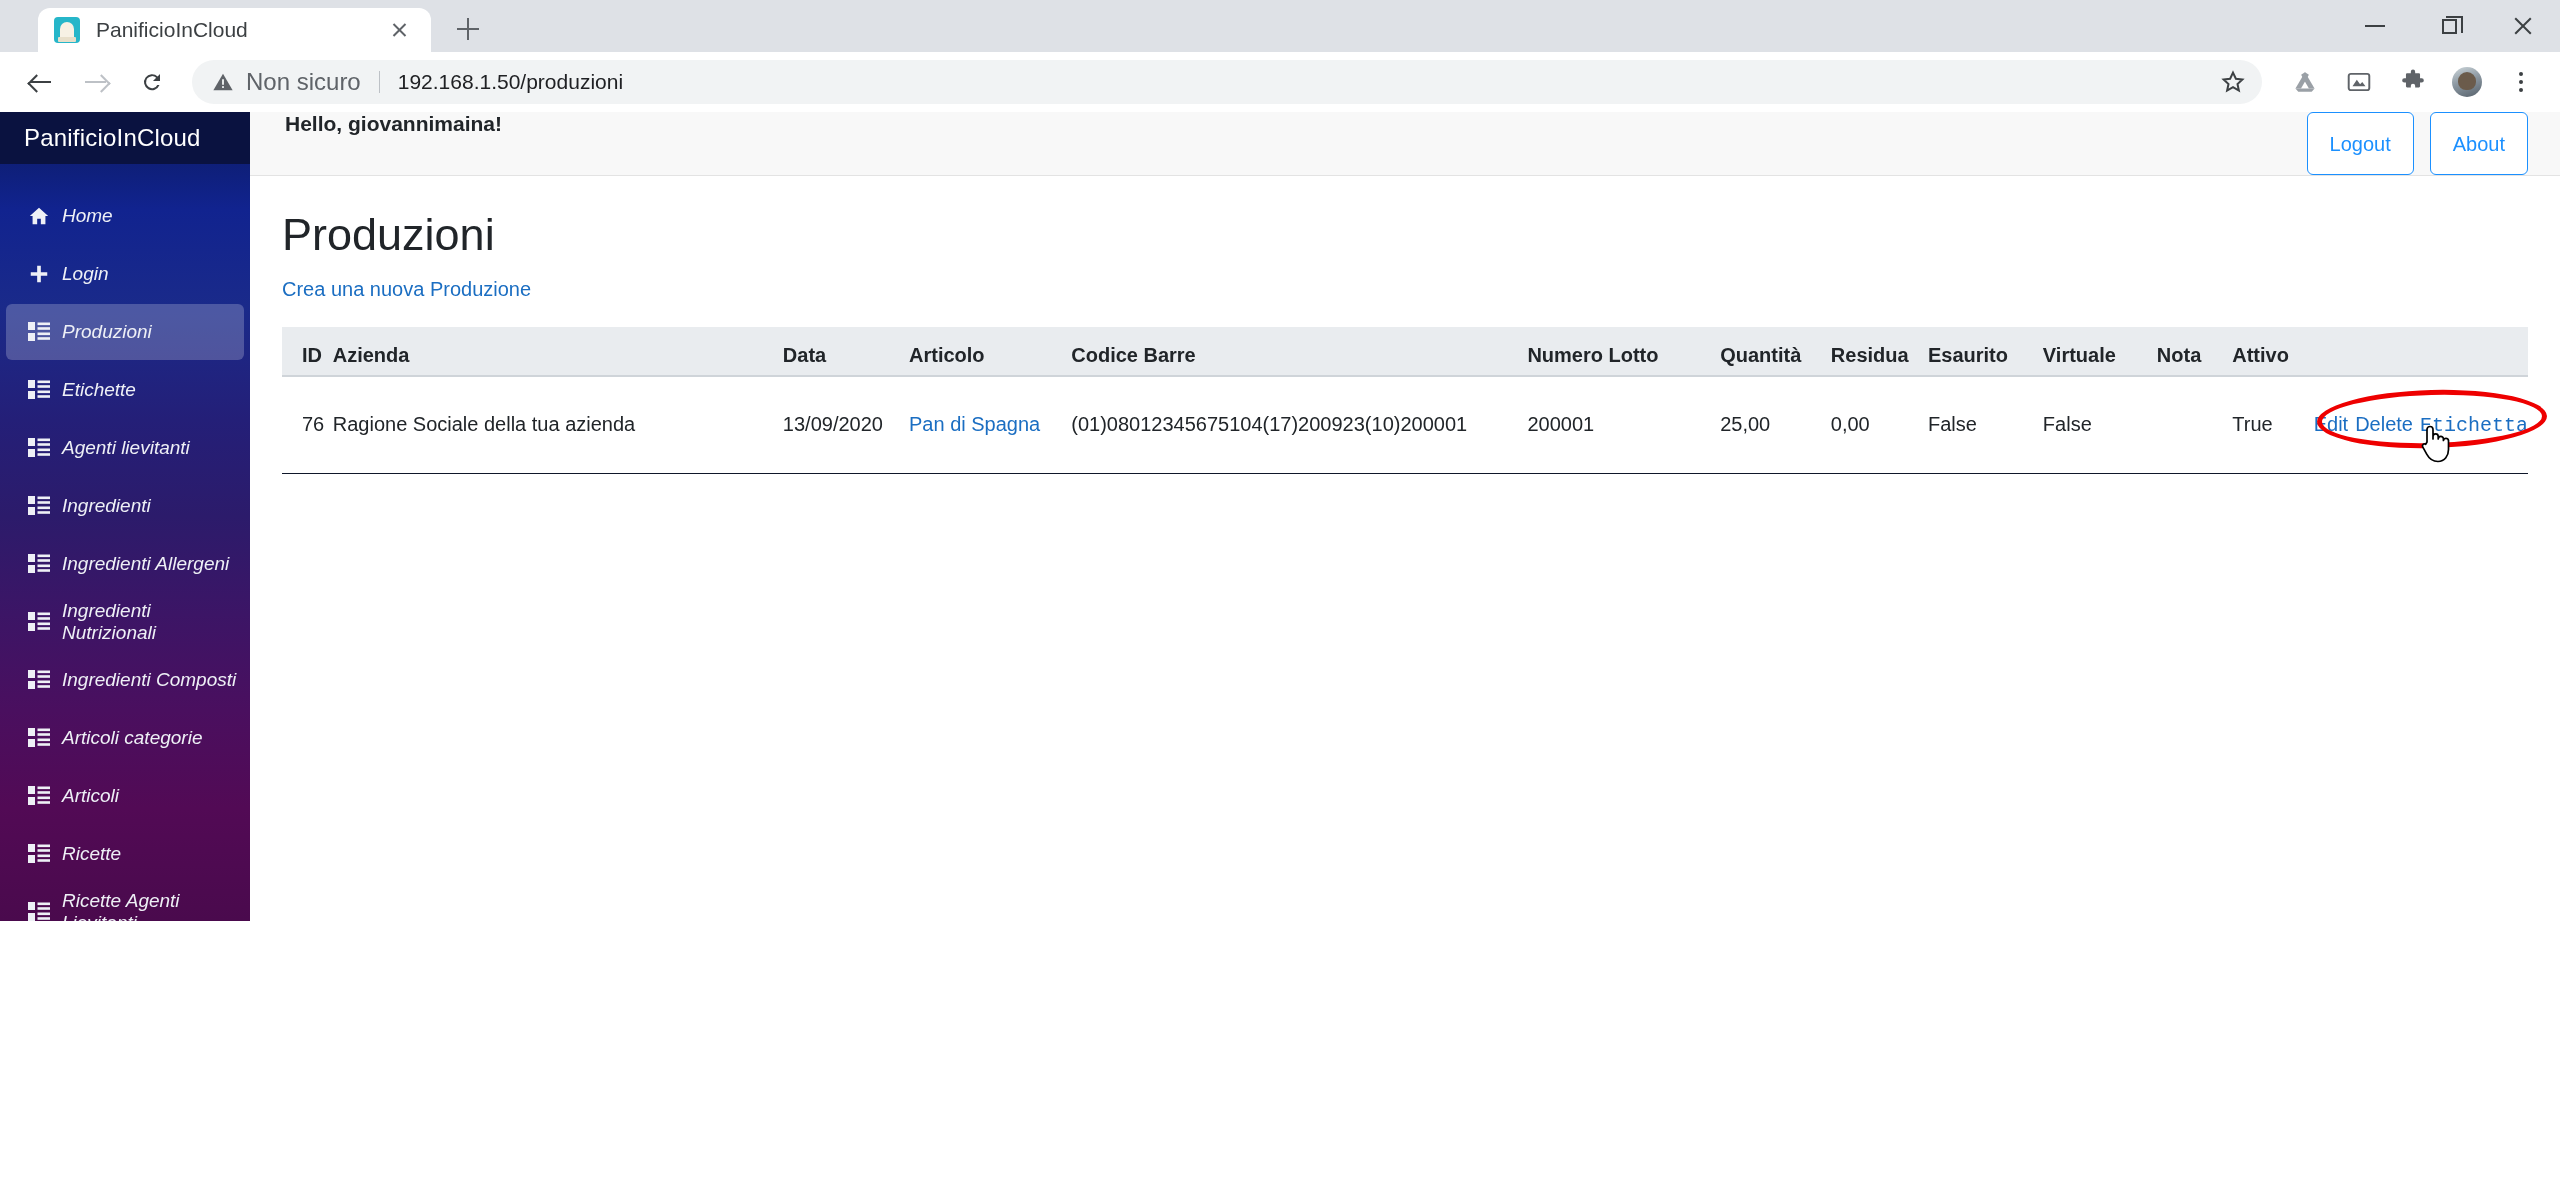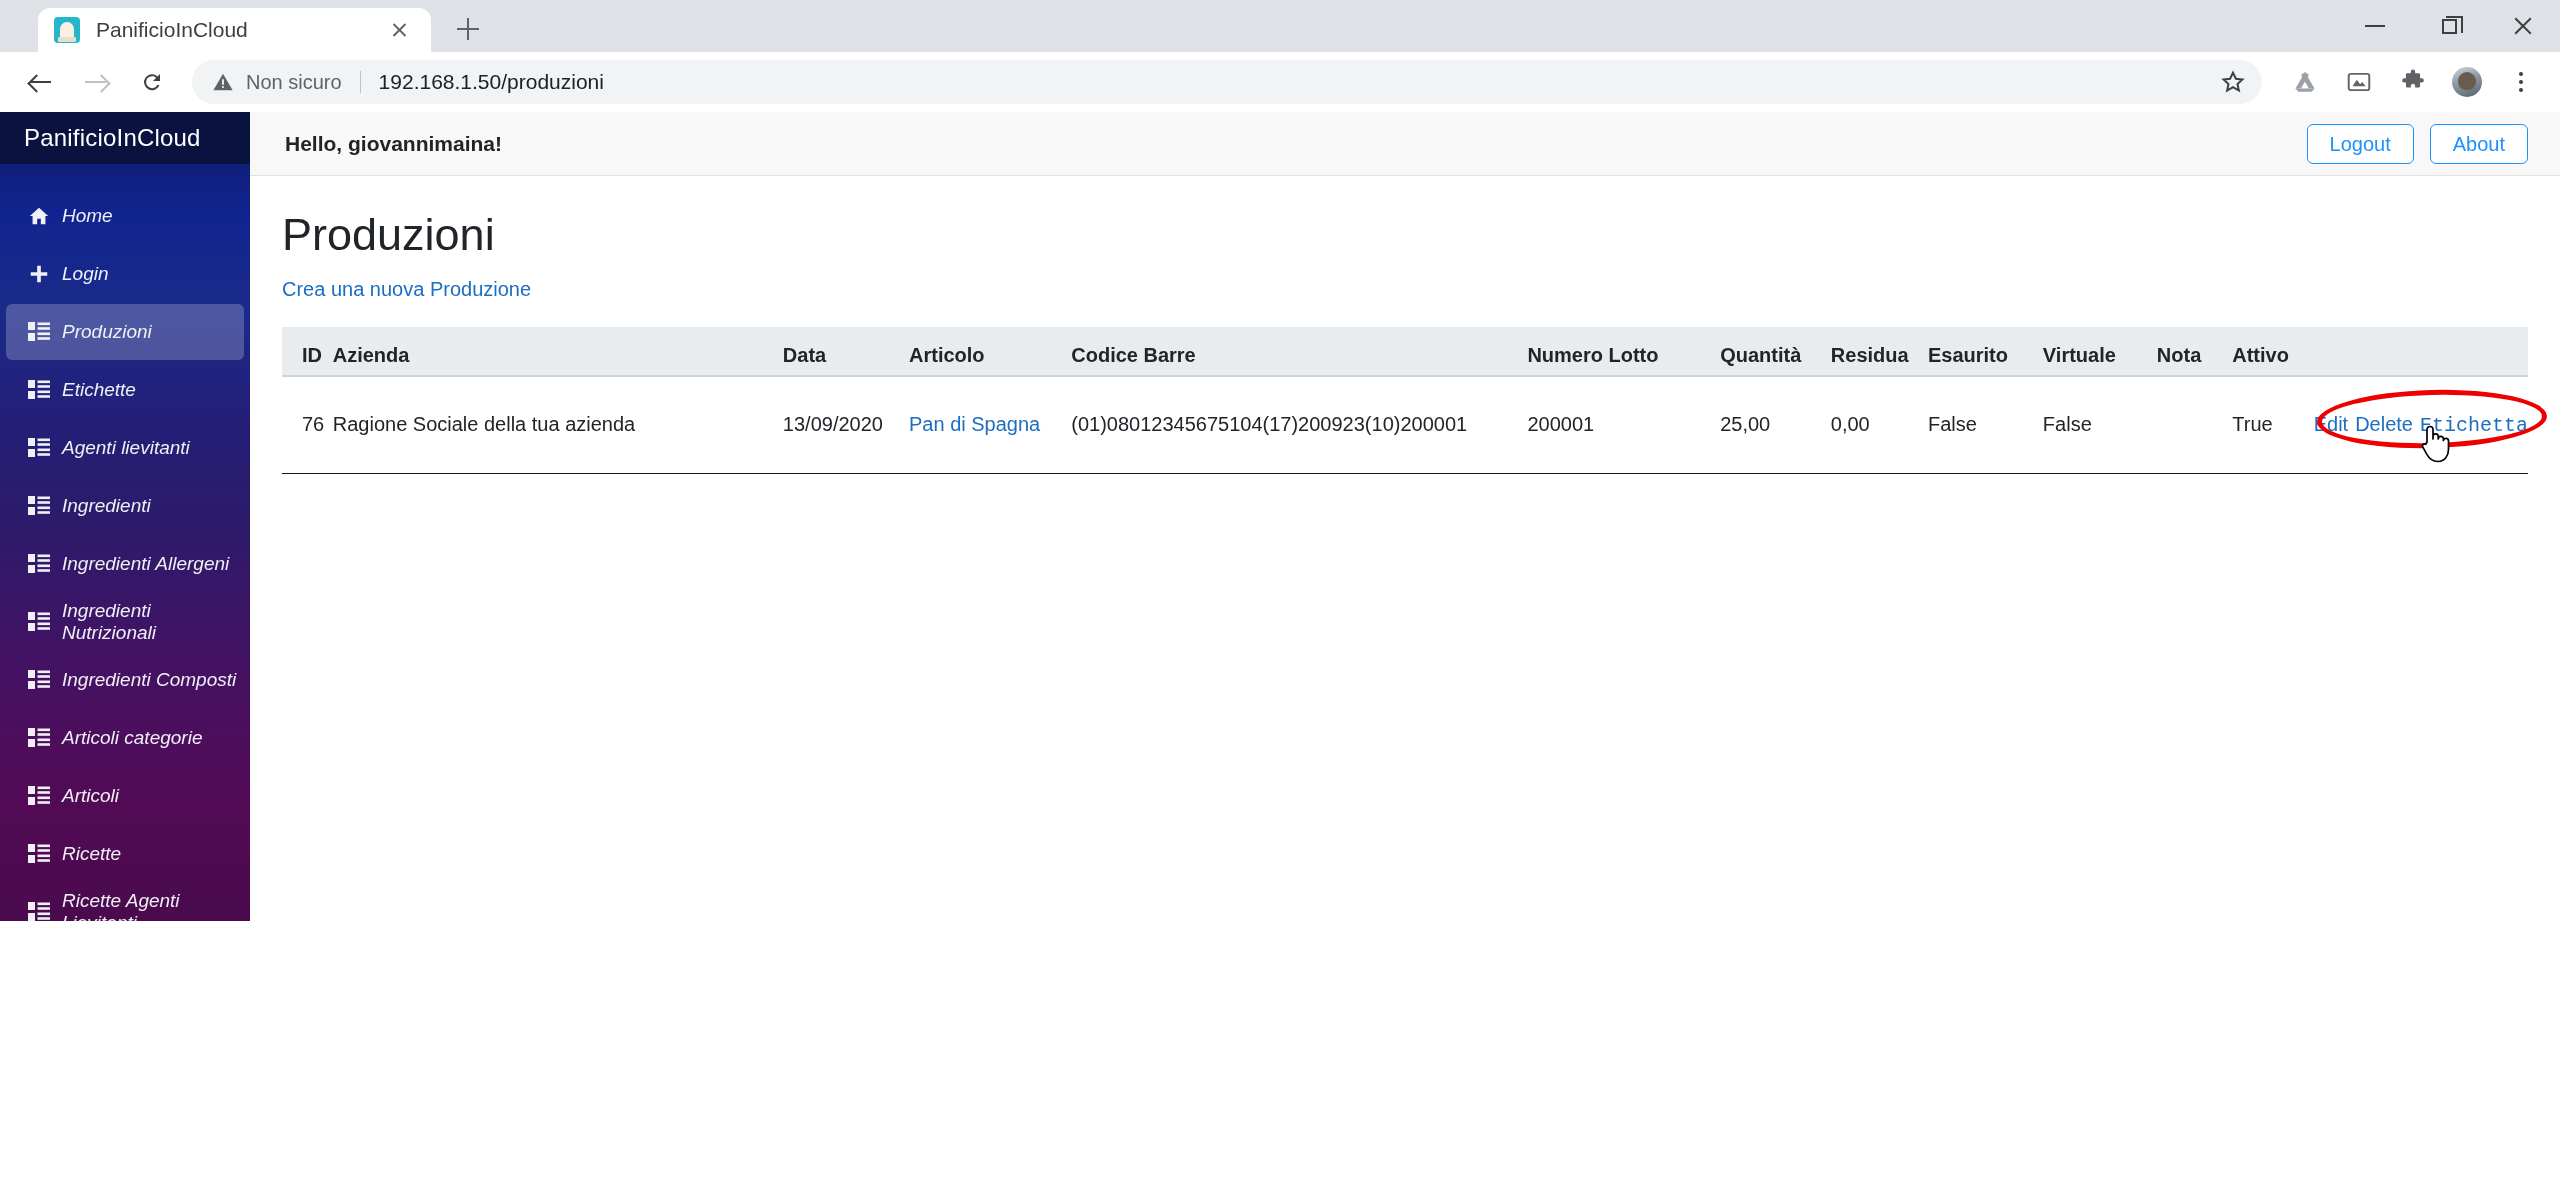--- a/index.html
+++ b/index.html
@@ -111,21 +111,21 @@
     transform: rotate(45deg); left: 10px; top: 5.5px;
   }
   .reload svg { width: 24px; height: 24px; }
 
   .omnibox {
     flex: 1; height: 44px; background: #f1f3f4; border-radius: 22px;
     display: flex; align-items: center; padding: 0 20px; margin: 0 14px 0 10px;
     position: relative;
   }
   .warn-icon { width: 22px; height: 22px; margin-right: 12px; flex: none; }
-  .notsecure { font-size: 20px; color: #5f6368; white-space: nowrap; }
+  .notsecure { font-size: 24px; color: #5f6368; white-space: nowrap; }
   .omni-sep {
     width: 1px; height: 22px; background: #bdc1c6; margin: 0 18px; flex: none;
   }
   .omni-url { font-size: 21px; color: #202124; white-space: nowrap; }
   .star-btn { position: absolute; right: 14px; width: 30px; height: 30px; }
 
   .tb-icons { display: flex; align-items: center; }
   .tb-ic {
     width: 50px; height: 50px; display: flex; align-items: center;
     justify-content: center; margin-left: 4px;
@@ -165,21 +165,21 @@
     margin: 0 6px 2px 6px; border-radius: 6px; font-style: italic;
   }
   .navitem.active { background: rgba(255,255,255,0.22); }
   .navitem .ico { width: 34px; flex: none; display: flex; align-items: center; }
   .ico svg { display: block; }
 
   
   .content { flex: 1; display: flex; flex-direction: column; min-width: 0; }
   .topbar {
     height: 64px; background: #f8f8f8; border-bottom: 1px solid #e3e3e3;
-    display: flex; align-items: center; padding: 0 32px; flex: none;
+    display: flex; padding: 0 32px; flex: none;
   }
   .greeting { font-size: 21px; font-weight: bold; color: #212529; margin-left: 3px; }
   .topbar-actions { margin-left: auto; display: flex; gap: 16px; }
   .btn-outline {
     border: 1px solid #1b90ff; color: #1b90ff; background: #ffffff;
     border-radius: 6px; padding: 9px 22px; font-size: 20px;
     font-family: "Liberation Sans", sans-serif; line-height: 1;
   }
 
   .page { padding: 34px 32px 0 32px; }

